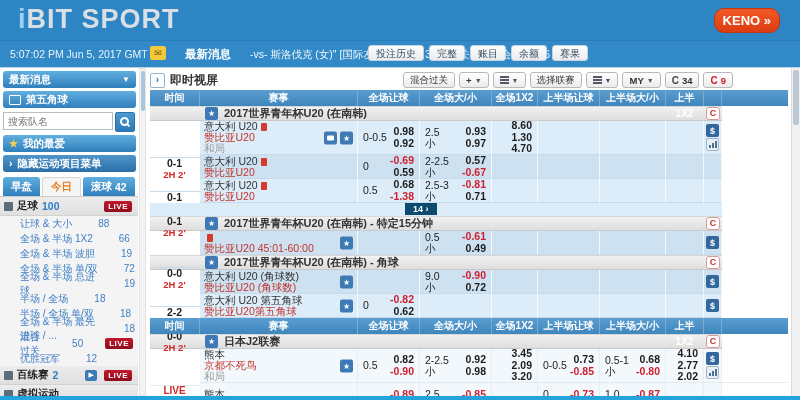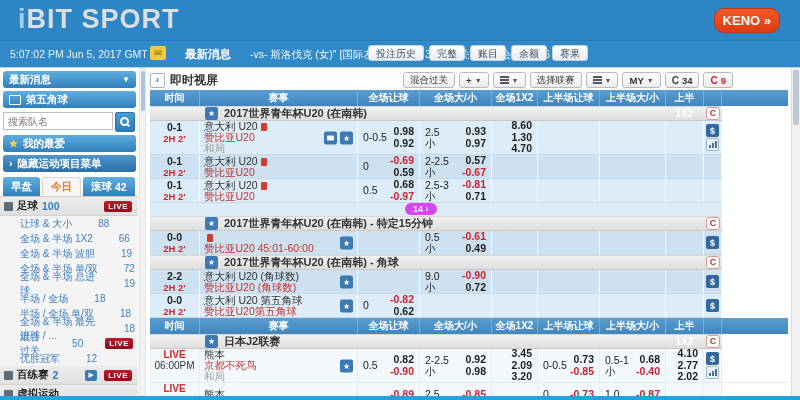--- a/index.html
+++ b/index.html
@@ -90,21 +90,21 @@
   .mrow .c{border-right:1px solid rgba(255,255,255,.8);border-bottom:1px solid #c6daea;}
   .mrow .w-fill{background:#fff !important;border-right:none;border-bottom:1px solid #fff;}
   .bg-a .c{background:#dcecf8;}
   .bg-b .c{background:#cde1f1;}
   .bg-j .c{background:#f3f8fd;border-bottom:1px solid #e2e9ef;border-right:1px solid #e6edf3;}
   .h24{height:24px;}.h34{height:34px;}
   .t-score{font-size:10.5px;font-weight:bold;color:#222;display:block;text-align:center;}
   .t-clock{font-size:9.5px;font-weight:bold;color:#d12727;display:block;text-align:center;}
   .t-live{font-size:10px;font-weight:bold;color:#d12727;display:block;text-align:center;}
   .t-time{font-size:10px;color:#333;display:block;text-align:center;}
-  .c-time{display:flex;flex-direction:column;justify-content:flex-start;}
+  .c-time{display:flex;flex-direction:column;justify-content:space-between;margin-top:36px;}
   .c-ev{padding:1px 4px;display:flex;flex-direction:column;justify-content:center;}
   .tline{font-size:10.5px;line-height:11px;white-space:nowrap;}
   .tname.home{color:#333;}.tname.away{color:#c2342b;}.tname.draw{color:#999;}
   .redcard{display:inline-block;width:6px;height:8px;background:#d43a2e;border-radius:1px;margin-left:3px;vertical-align:-1px;}
   .ev-icons{position:absolute;right:4px;top:50%;transform:translateY(-50%);display:flex;gap:3px;}
   .ic{width:13px;height:13px;border-radius:2px;display:flex;align-items:center;justify-content:center;cursor:pointer;}
   .ic-star{background:#3d79b4;color:#fff;font-size:8px;}
   .ic-tv{background:#3d79b4;}
   .ic-tv i{width:7px;height:5px;background:#fff;border-radius:1px;display:block;}
   .ic-money{background:#33689e;color:#fff;font-size:9px;font-weight:bold;}
@@ -115,22 +115,22 @@
   .linecol{display:flex;flex-direction:column;justify-content:center;padding-left:5px;font-size:10.5px;color:#222;
            line-height:11px;min-width:24px;}
   .oddscol{display:flex;flex-direction:column;justify-content:center;align-items:flex-end;flex:1;padding-right:5px;
            font-size:10.5px;font-weight:bold;color:#1c1c1c;line-height:11.5px;}
   .oddscol b{font-weight:bold;cursor:pointer;}
   .neg{color:#cf2030;}
   .c-ico{display:flex;flex-direction:column;align-items:center;justify-content:center;gap:1px;}
   .striprow{display:flex;height:13px;}
   .strip-main{width:554px;background:#dcecf8;position:relative;}
   .strip-ico{width:18px;background:#dcecf8;}
-  .morebtn{position:absolute;left:255px;top:0;height:12px;line-height:12px;padding:0 8px;background:#d946ef;color:#fff;
-           font-size:9px;font-weight:bold;border:none;border-radius:6px;cursor:pointer;}
+  .morebtn{position:absolute;left:255px;top:0;height:12px;line-height:12px;padding:0 8px;background:#0c4a6e;color:#fff;
+           font-size:9px;font-weight:bold;border:none;border-radius:0;cursor:pointer;}
   
   #pg-scroll{position:absolute;right:0;top:68px;width:9px;height:328px;background:#f1f1f1;border-left:1px solid #dcdcdc;box-sizing:border-box;}
   #pg-thumb{position:absolute;left:1px;top:2px;width:6px;height:55px;background:#bcc8d4;border-radius:2px;}
   #bottombar{position:absolute;left:0;top:396px;width:800px;height:4px;background:#22a3dc;}
 </style>
 </head>
 <body>
 
 <div id="topbar">
   <div class="logo"><span class="logo-i">i</span><span class="logo-rest">BIT SPORT</span></div>
@@ -410,21 +410,21 @@
     <div class="c w-ev c-ev">
       <div class="tline"><span class="tname home">意大利 U20</span><span class="redcard"></span></div>
       <div class="tline"><span class="tname away">赞比亚U20</span></div>
     </div>
     <div class="c w-hdp c-odds">
         <span class="linecol">
           <span>0.5</span>
         </span>
         <span class="oddscol">
           <b>0.68</b>
-          <b class="neg">-0.97</b>
+          <b class="neg">-1.38</b>
         </span>
       </div>
     <div class="c w-ou c-odds">
         <span class="linecol">
           <span>2.5-3</span>
           <span>小</span>
         </span>
         <span class="oddscol">
           <b class="neg">-0.81</b>
           <b>0.71</b>
@@ -633,21 +633,21 @@
           <b class="neg">-0.85</b>
         </span>
       </div>
     <div class="c w-hou c-odds">
         <span class="linecol">
           <span>0.5-1</span>
           <span>小</span>
         </span>
         <span class="oddscol">
           <b>0.68</b>
-          <b class="neg">-0.40</b>
+          <b class="neg">-0.80</b>
         </span>
       </div>
     <div class="c w-hx12 c-odds">
         <span class="oddscol">
           <b>4.10</b>
           <b>2.77</b>
           <b>2.02</b>
         </span>
       </div>
     <div class="c w-ico c-ico">

